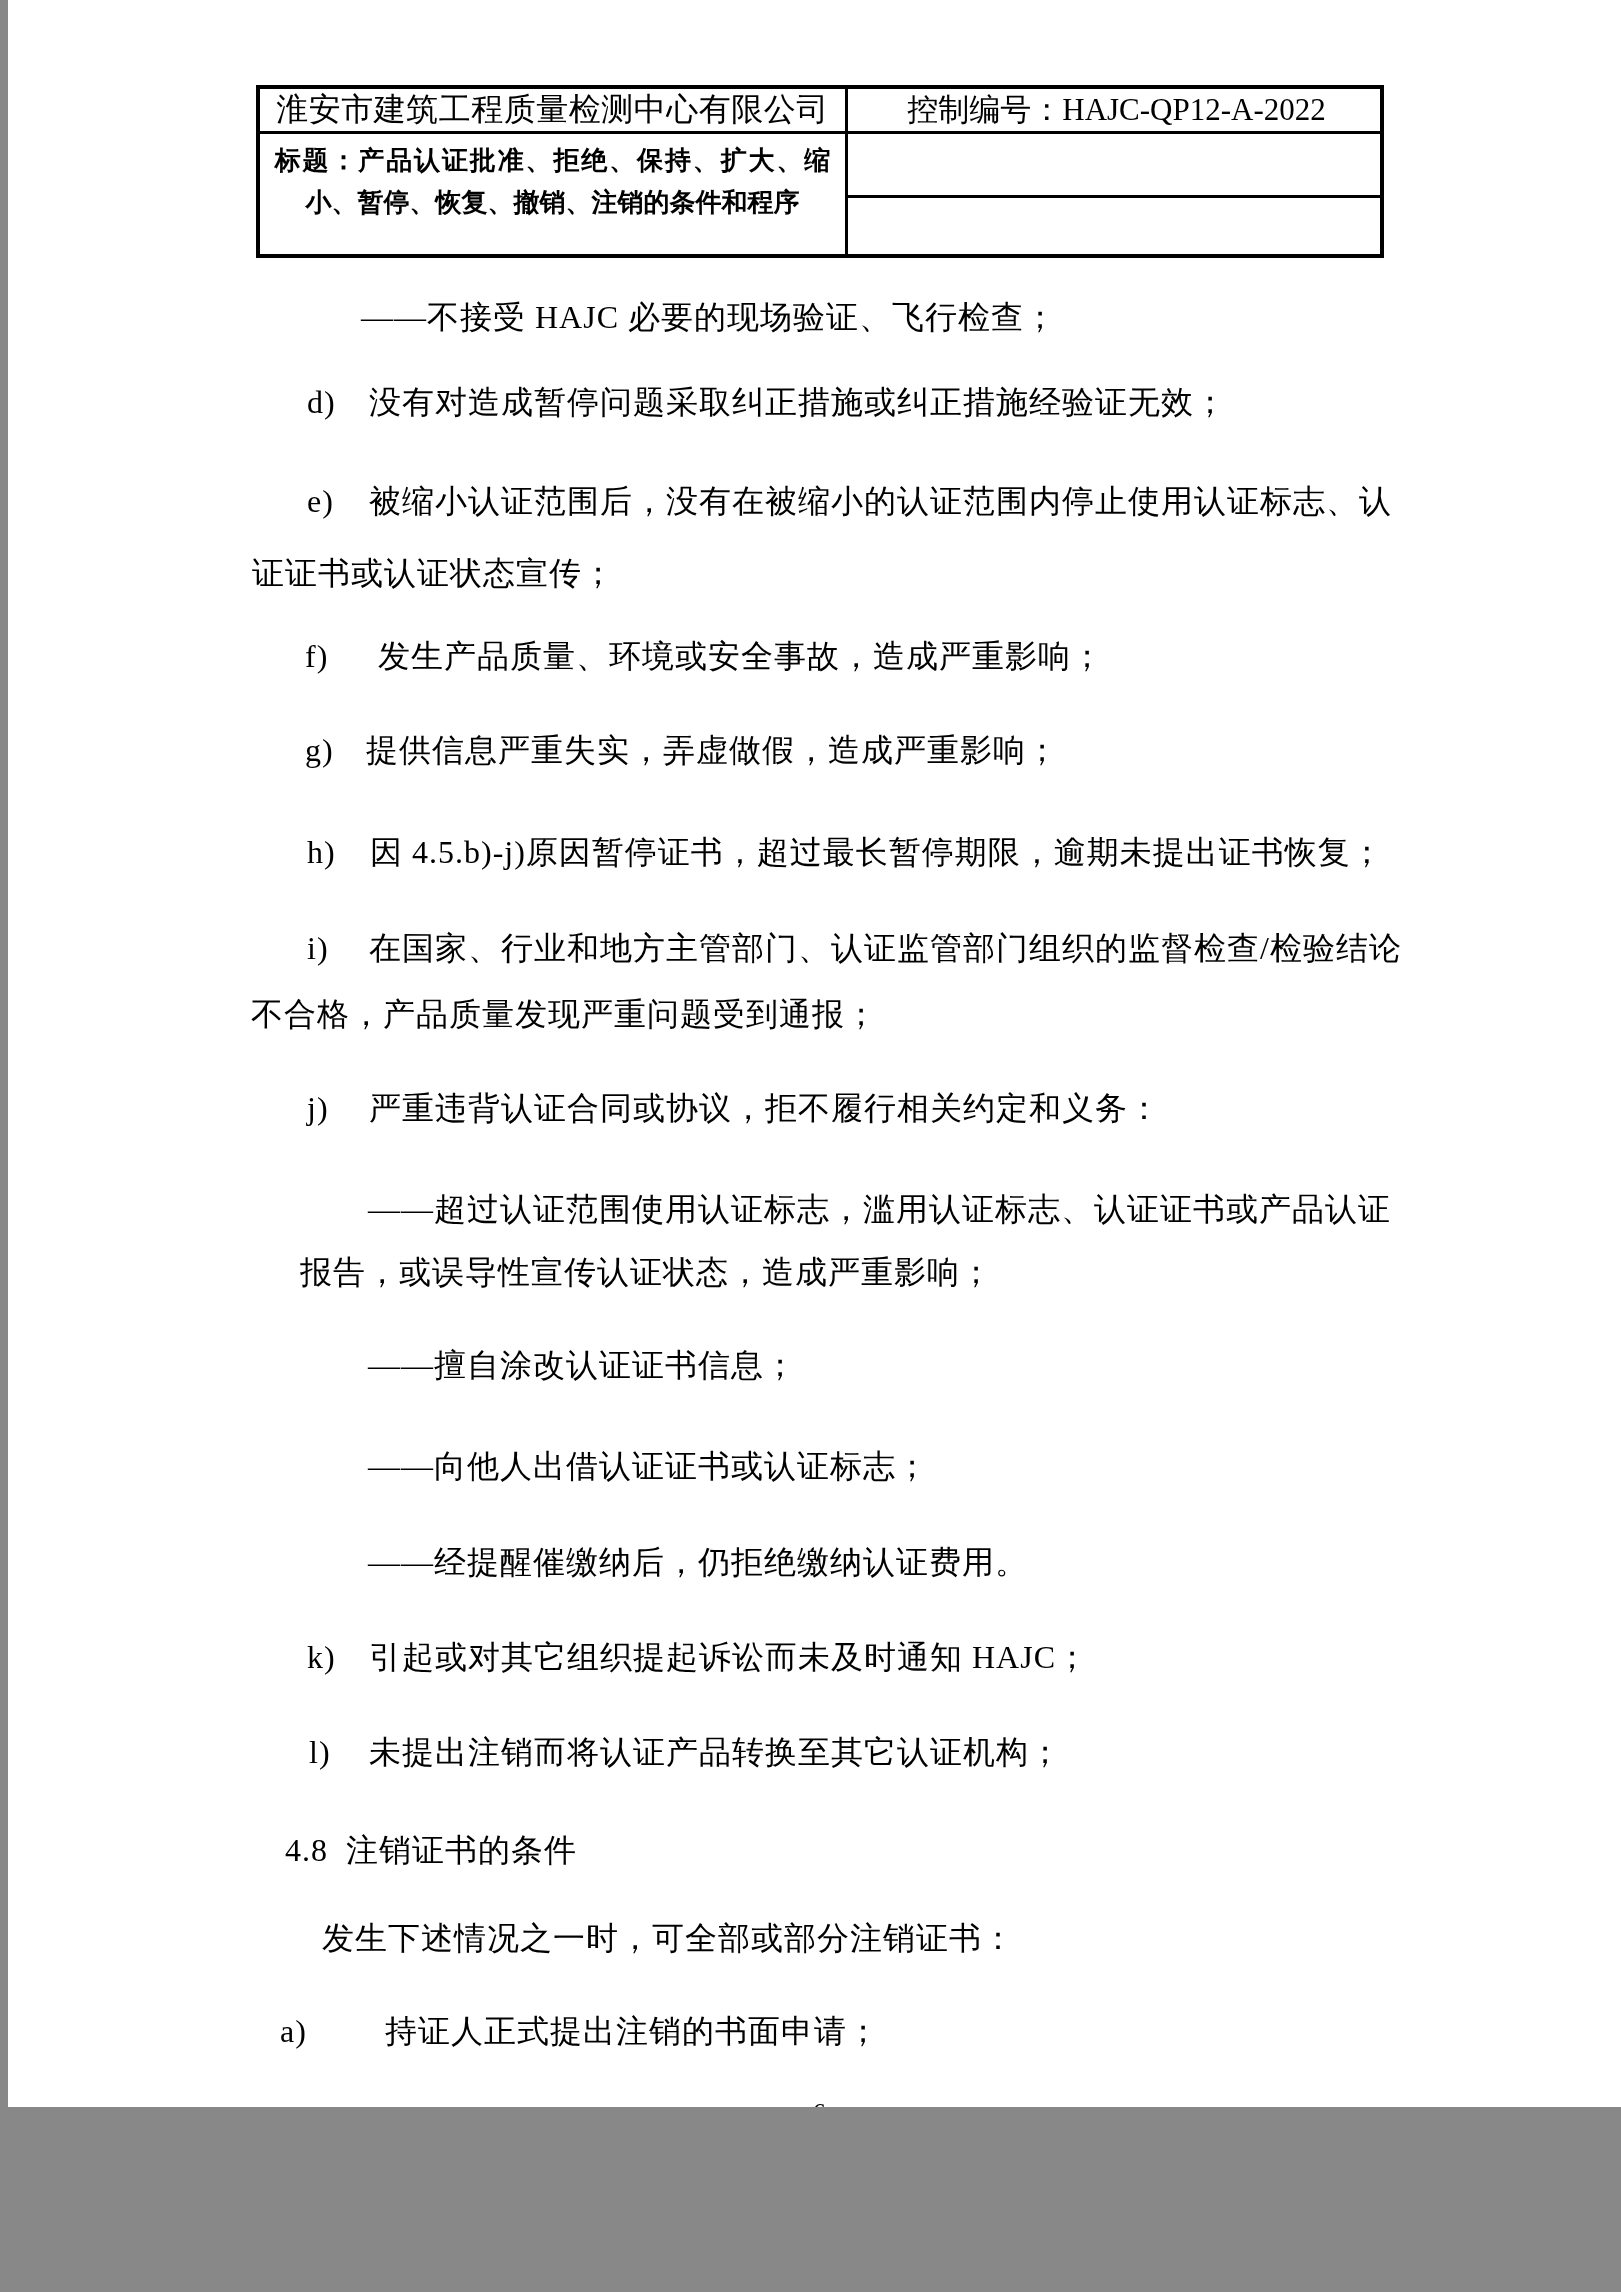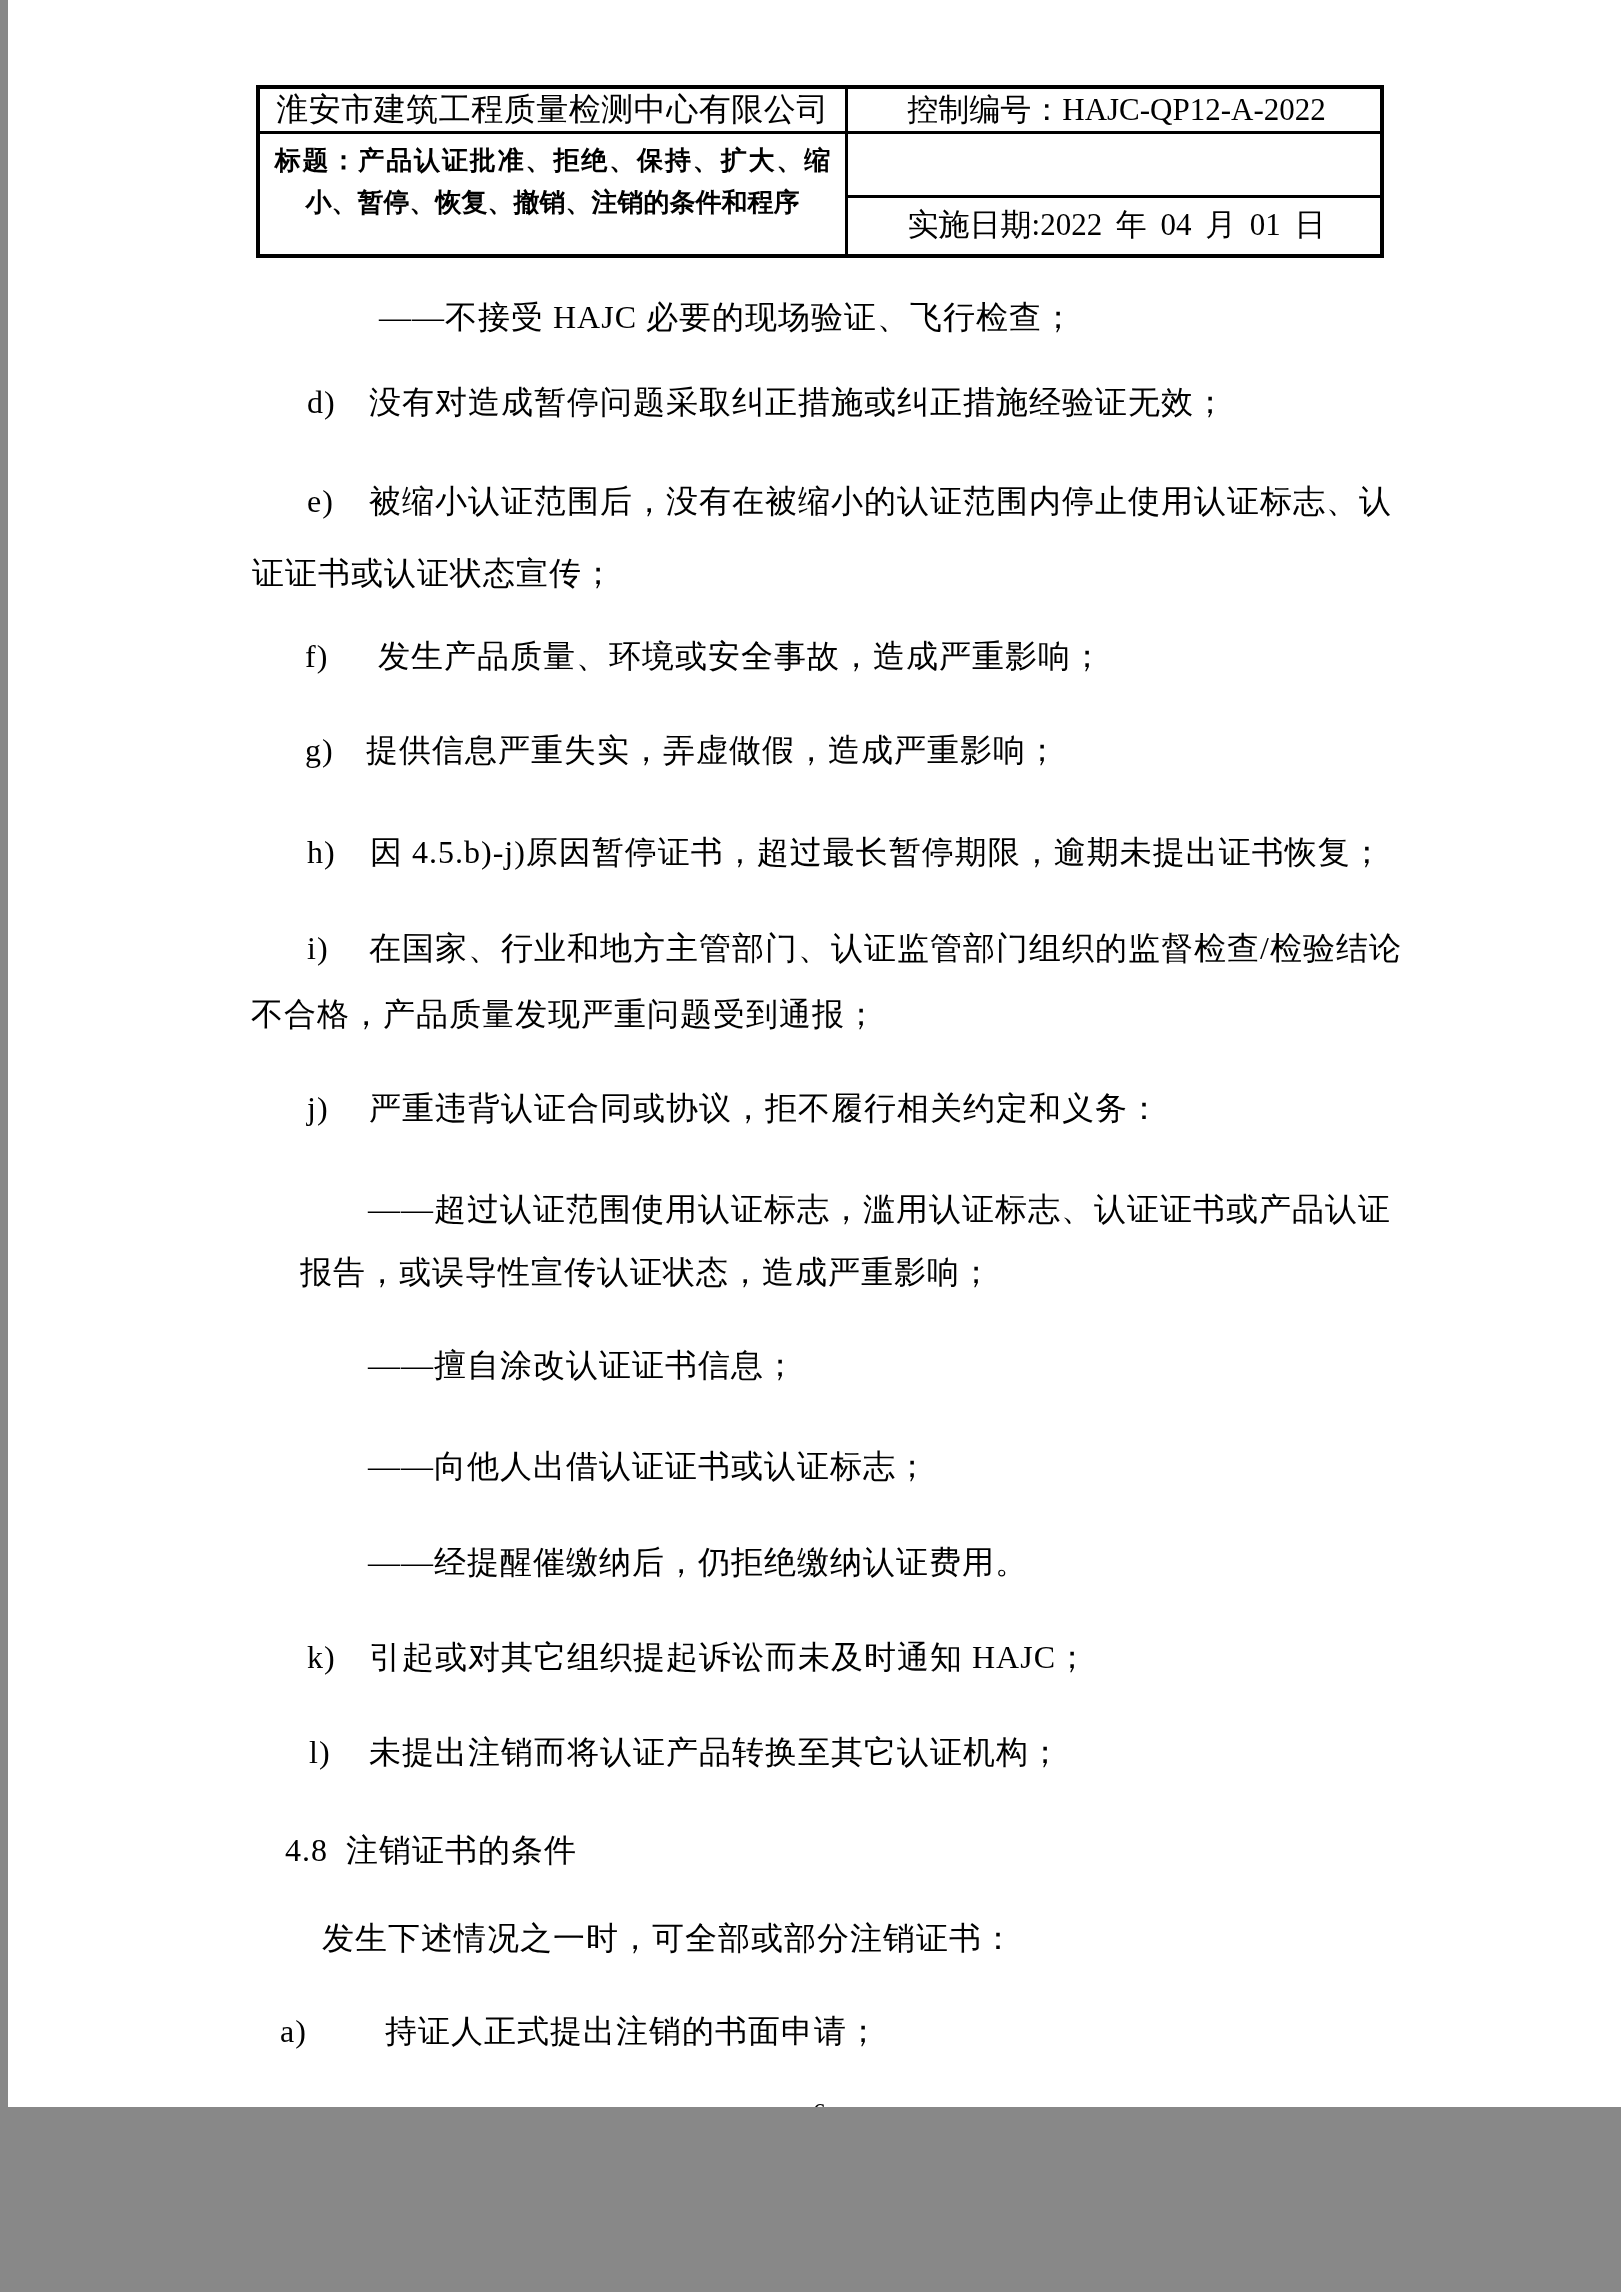--- a/index.html
+++ b/index.html
@@ -49,25 +49,24 @@
     <div class="ht-hline1"></div>
     <div class="ht-hline2"></div>
 
     <div class="ht-cell cell-company">淮安市建筑工程质量检测中心有限公司</div>
 
     <div class="ht-cell cell-title">标题：产品认证批准、拒绝、保持、扩大、缩小、暂停、恢复、撤销、注销的条件和程序</div>
 
     <div class="ht-cell cell-ctrl">控制编号：HAJC-QP12-A-2022</div>
 
 
-    <div class="ht-cell cell-date">实施日期:2022 年 04 月 01 日</div>
   </div>
 
   <div id="body-lines">
-      <span class="bline" style="left: 371px; top: 300px;">——不接受 HAJC 必要的现场验证、飞行检查；</span>
+      <span class="bline" style="left: 353px; top: 300px;">——不接受 HAJC 必要的现场验证、飞行检查；</span>
       <span class="bline" style="left: 299px; top: 385px;">d)</span>
       <span class="bline" style="left: 361px; top: 385px;">没有对造成暂停问题采取纠正措施或纠正措施经验证无效；</span>
       <span class="bline" style="left: 299px; top: 484px;">e)</span>
       <span class="bline" style="left: 361px; top: 484px;">被缩小认证范围后，没有在被缩小的认证范围内停止使用认证标志、认</span>
       <span class="bline" style="left: 244px; top: 556px;">证证书或认证状态宣传；</span>
       <span class="bline" style="left: 297px; top: 639px;">f)</span>
       <span class="bline" style="left: 370px; top: 639px; font-family: Liberation Serif, serif;">发生产品质量、环境或安全事故，造成严重影响；</span>
       <span class="bline" style="left: 297px; top: 733px;">g)</span>
       <span class="bline" style="left: 358px; top: 733px;">提供信息严重失实，弄虚做假，造成严重影响；</span>
       <span class="bline" style="left: 299px; top: 835px;">h)</span>

